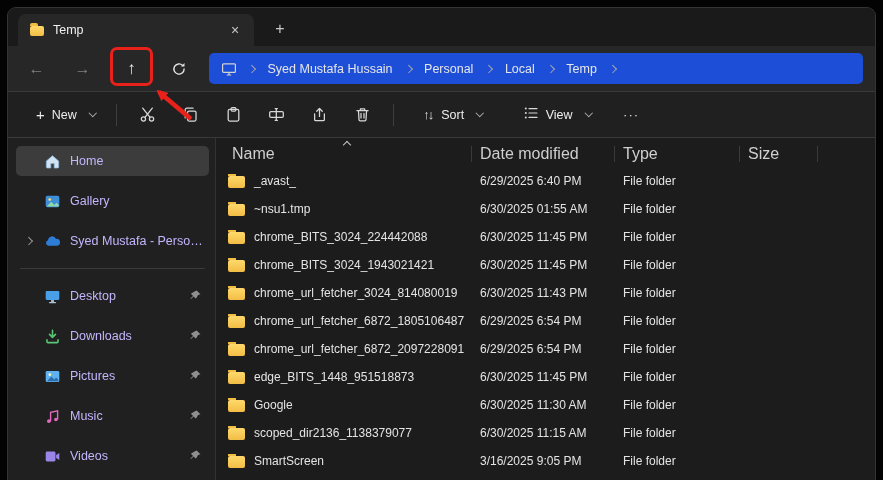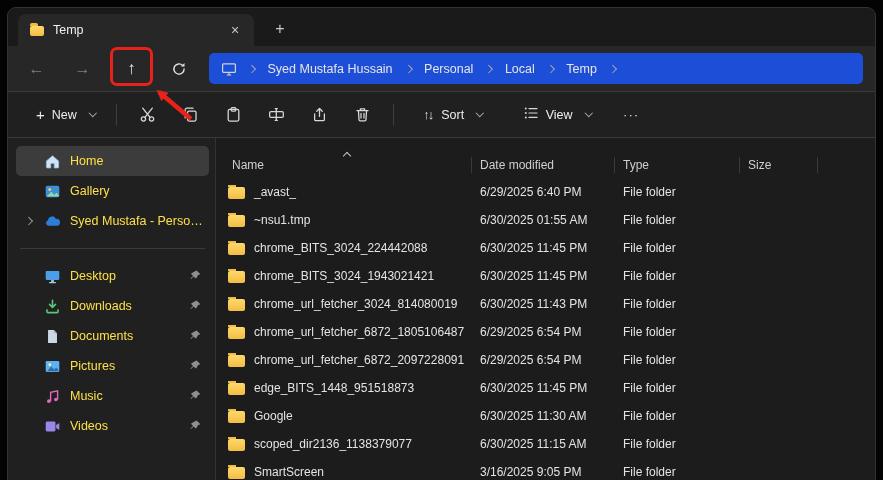--- a/index.html
+++ b/index.html
@@ -45,34 +45,34 @@
   .vsep{width:1px;height:22px;background:#3e3e3e;margin:0 9px;flex:none}
   .tbtn{width:37px;height:34px;display:flex;align-items:center;justify-content:center;border-radius:5px;margin:0 3px}
   .tbtn svg{width:17px;height:17px}
   .ddbtn{display:flex;align-items:center;gap:7px;color:#ececec;font-size:12.5px;padding:7px 10px;border-radius:5px;margin:0 10px}
   .ddbtn svg{width:16px;height:16px}
   .sortglyph{font-size:13px;letter-spacing:-2px;color:#e0e0e0;padding-right:2px}
   .more{color:#e0e0e0;font-size:13px;letter-spacing:1px;width:34px}
   
   .bodyrow{display:flex;height:343px}
   .sidebar{width:207px;padding:8px 6px 0 8px}
-  .side-item{height:30px;margin-bottom:0;display:flex;align-items:center;border-radius:5px;
-    padding:0 6px 0 10px;color:#fde047;font-size:12.5px}
+  .side-item{height:30px;margin-bottom:10px;display:flex;align-items:center;border-radius:5px;
+    padding:0 6px 0 10px;color:#c4b5fd;font-size:12.5px}
   .side-item.selected{background:#3c3c3c}
   .expander{width:18px;display:flex;align-items:center;flex:none}
   .expander .chev-r{margin:0;border-color:#9a9a9a}
   .side-icon{width:17px;height:17px;flex:none;display:flex;align-items:center;justify-content:center;margin-right:9px}
   .side-icon svg{width:17px;height:17px}
   .side-label{flex:1;white-space:nowrap;overflow:hidden;text-overflow:ellipsis}
   .pin{width:14px;height:14px;flex:none;opacity:.9}
   .pin svg{width:13px;height:13px}
   .side-divider{height:1px;background:#3a3a3a;margin:12px 4px}
   
   .filepane{flex:1;background:#1c1c1c;border-left:1px solid #323232;position:relative;overflow:hidden}
-  .hdr{position:relative;display:flex;align-items:center;height:26px;margin-top:14px;color:#cfcfcf;font-size:12px}
+  .hdr{position:relative;display:flex;align-items:center;height:26px;margin-top:3px;color:#cfcfcf;font-size:16px}
   .hcell{display:flex;align-items:center;height:16px;border-right:1px solid #3a3a3a;padding-left:8px}
   .hcell.name{padding-left:16px}
   .sortcaret{position:absolute;left:128px;top:1px}
   .hcell.name,.cell.name{width:256px}
   .hcell.date,.cell.date{width:143px}
   .hcell.type,.cell.type{width:125px}
   .hcell.size,.cell.size{width:78px}
   .frow{display:flex;align-items:center;height:28px;font-size:12px;color:#e4e4e4}
   .cell{padding-left:8px;white-space:nowrap;overflow:hidden}
   .cell.name{display:flex;align-items:center;gap:9px;padding-left:12px}
@@ -262,33 +262,20 @@
               </span>
               <span class="side-label">Downloads</span>
               <span class="pin"><svg viewBox="0 0 16 16">
                   <path d="m9.4 1.9 4.7 4.7-2.9.8-2.1 3.6-.8.8-2.6-2.6-3.2 3.2-.7-.7 3.2-3.2L2.4 5.9l.8-.8 3.6-2.1z" fill="#9c9c9c"></path>
                 </svg></span>
             </div>
             <div class="side-item">
               <span class="expander"></span>
               <span class="side-icon">
                 <svg viewBox="0 0 16 16">
-                  <path d="M3.8 1.8h5.4l3 3.2v9.2H3.8z" fill="#ccd9e5"></path>
-                  <path d="M9.2 1.8v3.2h3z" fill="#9fb4c6"></path>
-                </svg>
-              </span>
-              <span class="side-label">Documents</span>
-              <span class="pin"><svg viewBox="0 0 16 16">
-                  <path d="m9.4 1.9 4.7 4.7-2.9.8-2.1 3.6-.8.8-2.6-2.6-3.2 3.2-.7-.7 3.2-3.2L2.4 5.9l.8-.8 3.6-2.1z" fill="#9c9c9c"></path>
-                </svg></span>
-            </div>
-            <div class="side-item">
-              <span class="expander"></span>
-              <span class="side-icon">
-                <svg viewBox="0 0 16 16">
                   <rect x="1.6" y="2.8" width="12.8" height="10.4" rx="1.3" fill="#5fb2f2"></rect>
                   <circle cx="5.5" cy="6.3" r="1.25" fill="#fff3b0"></circle>
                   <path d="M2.8 12.4 6.9 8.1l2.7 2.8 1.9-1.9 1.9 1.9v1.5z" fill="#2e6da8"></path>
                 </svg>
               </span>
               <span class="side-label">Pictures</span>
               <span class="pin"><svg viewBox="0 0 16 16">
                   <path d="m9.4 1.9 4.7 4.7-2.9.8-2.1 3.6-.8.8-2.6-2.6-3.2 3.2-.7-.7 3.2-3.2L2.4 5.9l.8-.8 3.6-2.1z" fill="#9c9c9c"></path>
                 </svg></span>
             </div>

